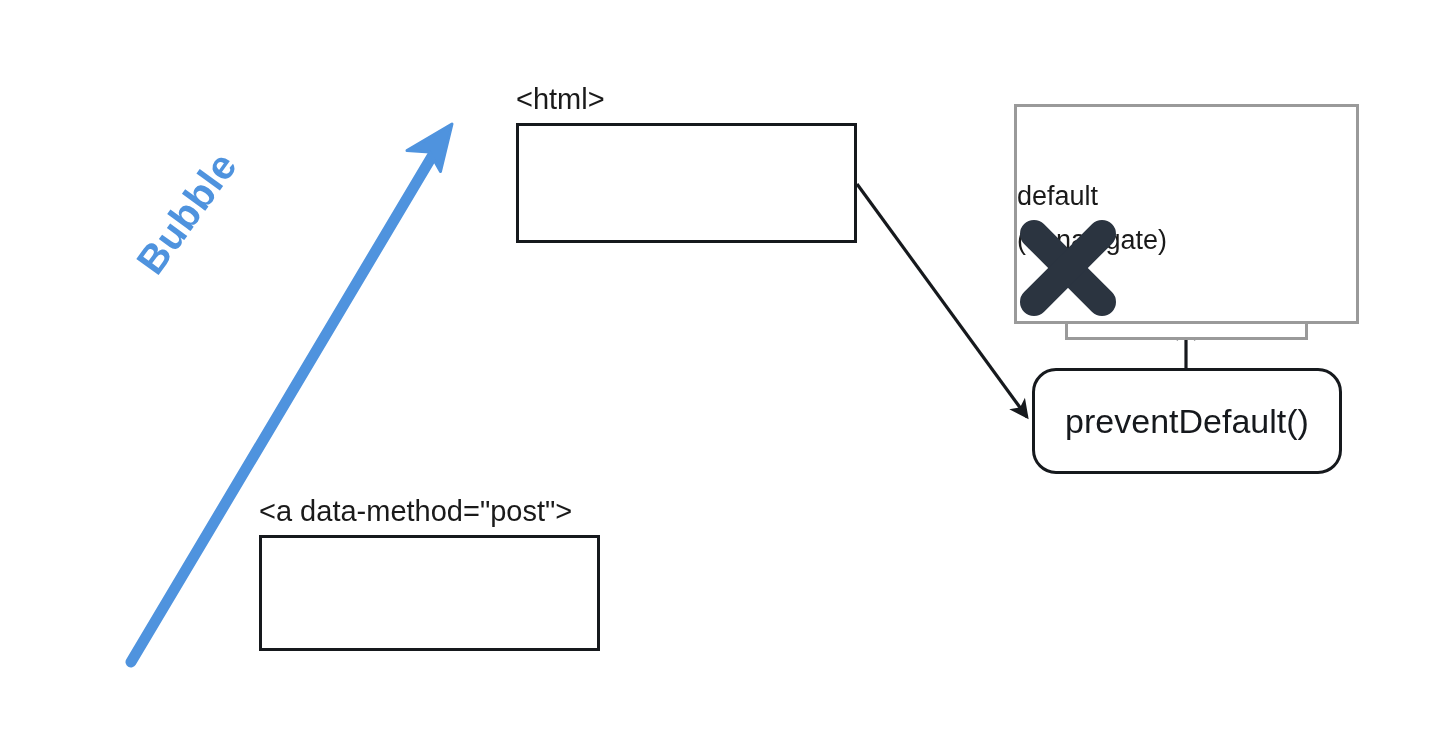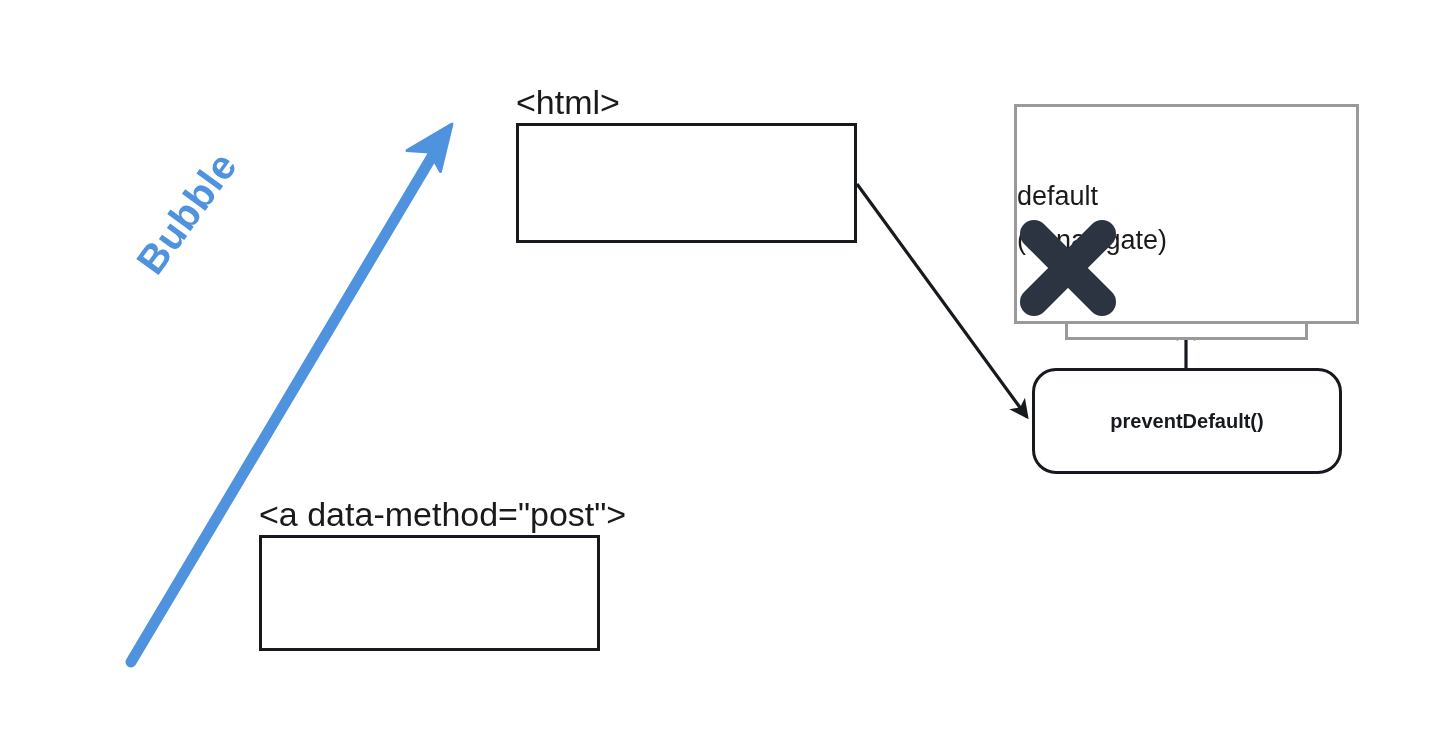--- a/index.html
+++ b/index.html
@@ -25,21 +25,21 @@
     top: 0;
     width: 1440px;
     height: 744px;
     pointer-events: none;
   }
 
   
   .label {
     position: absolute;
     color: #1a1a1a;
-    font-size: 34px;
+    font-size: 29px;
     line-height: 1.1;
     white-space: nowrap;
   }
   #html-tag-label { left: 516px; top: 84px; }
   #anchor-tag-label { left: 259px; top: 496px; }
 
   
   #html-box {
     position: absolute;
     left: 516px;
@@ -122,22 +122,22 @@
     height: 106px;
     box-sizing: border-box;
     border: 3.5px solid #16191d;
     border-radius: 24px;
     background: #ffffff;
     display: flex;
     align-items: center;
     justify-content: center;
   }
   #prevent-default-box .label-inner {
-    font-size: 20px;
-    font-weight: bold;
+    font-size: 34px;
+    font-weight: normal;
     color: #16191d;
     white-space: nowrap;
   }
 
   
   #bubble-label {
     position: absolute;
     left: 128px;
     top: 256px;
     font-size: 40px;

